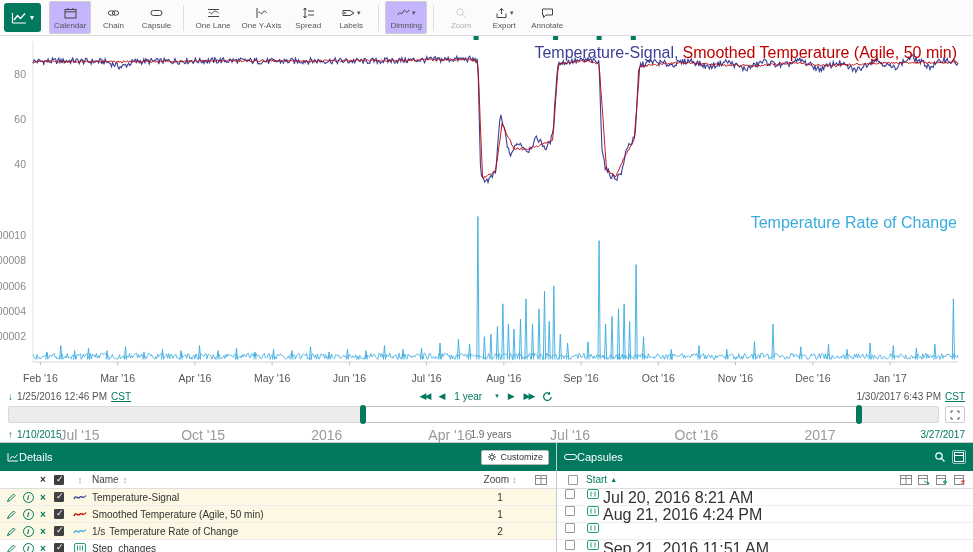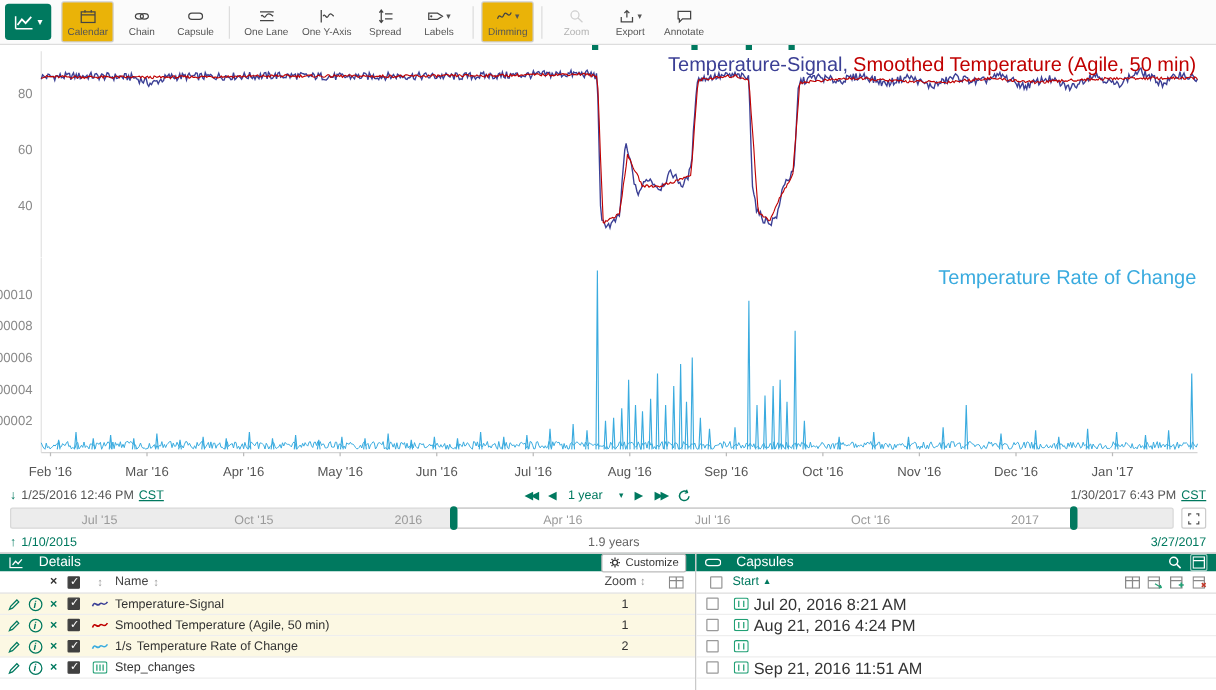--- a/index.html
+++ b/index.html
@@ -4,21 +4,21 @@
 <style>
 *{margin:0;padding:0;box-sizing:border-box}
 html,body{width:973px;height:552px;overflow:hidden}
 body{font-family:"Liberation Sans","DejaVu Sans",sans-serif;color:#333;background:#fff;font-size:11px}
 svg{display:block}
 
 .toolbar{height:36px;display:flex;align-items:center;background:#fbfbfb;border-bottom:1px solid #ddd;padding:0 4px;gap:1px}
 .logo-btn{width:37px;height:29px;background:#00795f;border-radius:3px;color:#fff;display:flex;align-items:center;justify-content:center;gap:3px;margin-right:7px;cursor:pointer;flex:none}
 .lcaret{font-size:8px;color:#fff}
 .tb-btn{display:flex;flex-direction:column;align-items:center;justify-content:center;height:33px;min-width:42px;padding:2px 4px 1px;border:1px solid transparent;border-radius:2px;cursor:pointer;background:none}
-.tb-btn.active{background:#eab308;border-color:#cfcfcf}
+.tb-btn.active{background:#c4b5fd;border-color:#cfcfcf}
 .tb-btn.disabled{opacity:.45;cursor:default}
 .tb-ic{display:flex;align-items:center;gap:2px;height:13px}
 .tb-lbl{font-size:8px;color:#555;margin-top:1px;white-space:nowrap}
 .tb-caret{font-size:7px;color:#555}
 .tb-sep{width:1px;height:26px;background:#ddd;margin:0 5px;flex:none}
 
 .chart{position:relative;background:#fff}
 .legend{position:absolute;right:16px;font-size:16px;pointer-events:none;white-space:nowrap}
 .legend-1{top:8px}
 .legend-2{top:178px}
@@ -32,34 +32,34 @@
 .nav-left,.nav-right{display:flex;align-items:center;gap:4px;width:230px;flex:none}
 .nav-right{justify-content:flex-end}
 .nav-center{flex:1;display:flex;align-items:center;justify-content:center;gap:9px;color:#00795f}
 .nav-ic{color:#00795f;font-size:9px;cursor:pointer}
 .nav-ic.dbl{letter-spacing:-2px}
 .range-pill{display:flex;gap:13px;align-items:center;font-size:10px;cursor:pointer;color:#00795f}
 .tzlink{color:#00795f;text-decoration:underline;cursor:pointer}
 .varrow{color:#00795f;font-size:10px}
 .slider-row{height:22px;position:relative;padding:2px 34px 2px 8px}
 .slider-track{position:relative;height:17px;background:#ececec;border:1px solid #d8d8d8;border-radius:2px}
-.slider-track .slbl{position:absolute;top:4px;transform:translateX(-50%);font-size:10px;color:#9a9a9a;z-index:2}
+.slider-track .slbl{position:absolute;top:20px;transform:translateX(-50%);font-size:14px;color:#9a9a9a;z-index:2}
 .slider-sel{position:absolute;top:-1px;bottom:-1px;left:38%;width:53.6%;background:#fff;border:1px solid #c2c2c2;z-index:1}
 .handle{position:absolute;top:-2px;bottom:-2px;width:6px;background:#00795f;border-radius:3px;z-index:3;cursor:ew-resize}
 .handle.l{left:-3px}.handle.r{right:-3px}
 .expand-btn{position:absolute;right:8px;top:2px;width:20px;height:17px;border:1px solid #ccc;background:#fff;border-radius:2px;display:flex;align-items:center;justify-content:center;cursor:pointer}
 .range-row{height:16px;display:flex;align-items:center;padding:0 8px;font-size:10px;gap:4px}
 .range-row .inv{color:#00795f}
 .range-row .dur{flex:1;text-align:center;color:#666}
 
 .panels{height:110px;display:flex;gap:1px;background:#c9c9c9;border-top:1px solid #c9c9c9}
 .panel{background:#fff;display:flex;flex-direction:column;overflow:hidden}
 .panel-details{width:556px;flex:none}
 .panel-capsules{flex:1}
-.p-head{height:14px;background:#00795f;color:#fff;display:flex;align-items:center;gap:12px;padding:0 7px;font-size:11px;flex:none}
+.p-head{height:28px;background:#00795f;color:#fff;display:flex;align-items:center;gap:0;padding:0 7px;font-size:11px;flex:none}
 .customize-btn{margin-left:auto;height:15px;background:#fff;border:1px solid #bbb;border-radius:2px;color:#333;font-size:9px;display:flex;align-items:center;gap:3px;padding:0 5px;cursor:pointer}
 .head-right{margin-left:auto;display:flex;gap:6px;align-items:center}
 .hbox{border:1px solid rgba(255,255,255,.6);border-radius:2px;padding:1px;display:flex;cursor:pointer}
 .col-head{height:18px;display:flex;align-items:center;font-size:10px;border-bottom:1px solid #ddd;padding:0 3px;flex:none;color:#444}
 .sort{color:#999;font-size:9px}
 .drow{height:17px;display:flex;align-items:center;font-size:10px;border-bottom:1px solid #eee;padding:0 3px;flex:none;cursor:default}
 .drow.hl{background:#fcf8e3}
 .c-edit{width:17px;display:flex;justify-content:center}
 .c-info{width:16px;display:flex;justify-content:center}
 .c-x{width:14px;text-align:center;color:#00795f;font-weight:bold;cursor:pointer}
@@ -68,21 +68,21 @@
 .c-type{width:24px;display:flex;justify-content:center;align-items:center;gap:1px}
 .c-name{flex:1;display:flex;align-items:flex-end;gap:4px;white-space:nowrap;overflow:hidden}
 .c-lane{width:58px;text-align:center}
 .c-colic{width:24px;display:flex;justify-content:center}
 .unit:empty{display:none}
 .cb{width:10px;height:10px;border:1px solid #999;background:#fff;display:inline-block;position:relative;border-radius:1px;cursor:pointer;flex:none}
 .cb.checked{background:#404040;border-color:#404040}
 .cb.checked::after{content:"✓";position:absolute;left:1px;top:-2px;color:#fff;font-size:9px}
 .info-ic{width:11px;height:11px;border-radius:50%;border:1px solid #00795f;color:#00795f;font-size:8px;font-style:italic;font-weight:bold;display:flex;align-items:center;justify-content:center;cursor:pointer}
 .info-ic::after{content:"i"}
-.crow{height:17px;display:flex;align-items:center;border-bottom:1px solid #eee;font-size:13px;flex:none}
+.crow{height:17px;display:flex;align-items:flex-start;border-bottom:1px solid #eee;font-size:16px;flex:none}
 .cc-cb{width:26px;display:flex;justify-content:center}
 .cc-ic{width:20px;display:flex;justify-content:center}
 .cc-txt{flex:1}
 .start-h{color:#00795f;display:flex;align-items:center;gap:3px;cursor:pointer}
 .asc{font-size:7px;color:#00795f}
 .ch-icons{margin-left:auto;display:flex;gap:6px;align-items:center;padding-right:4px}
 </style>
 </head>
 <body>
 

